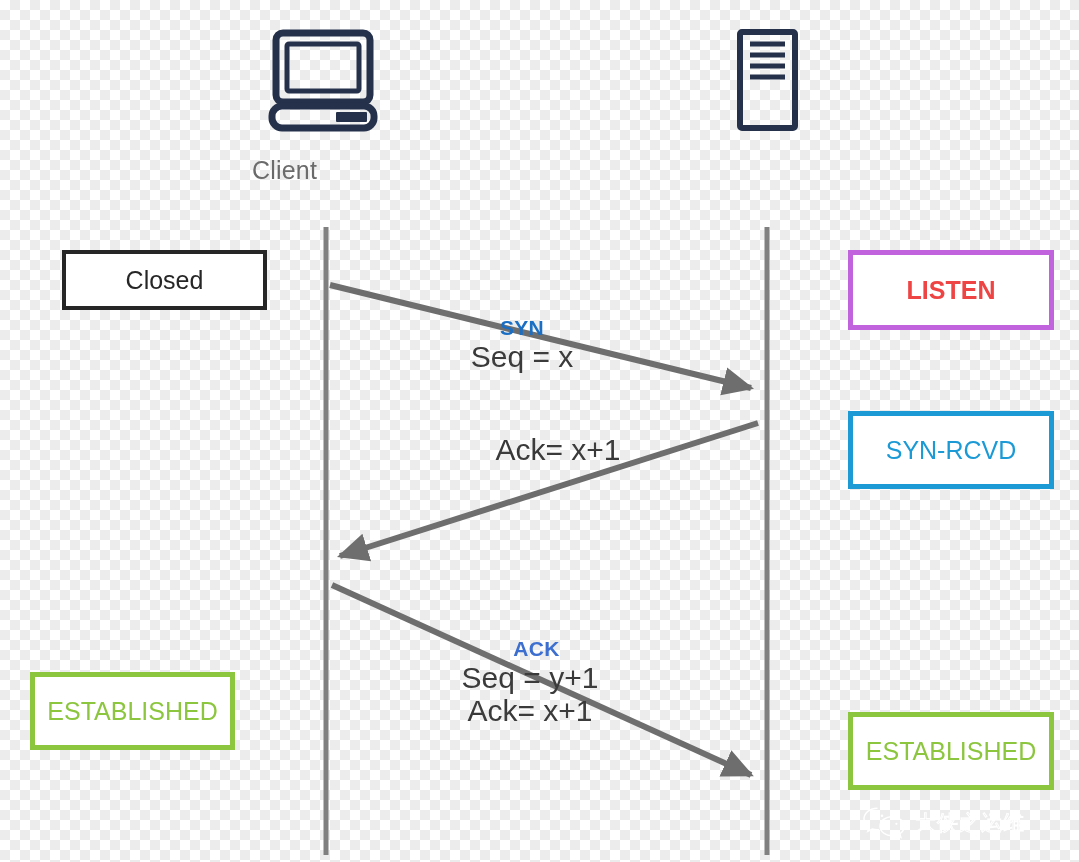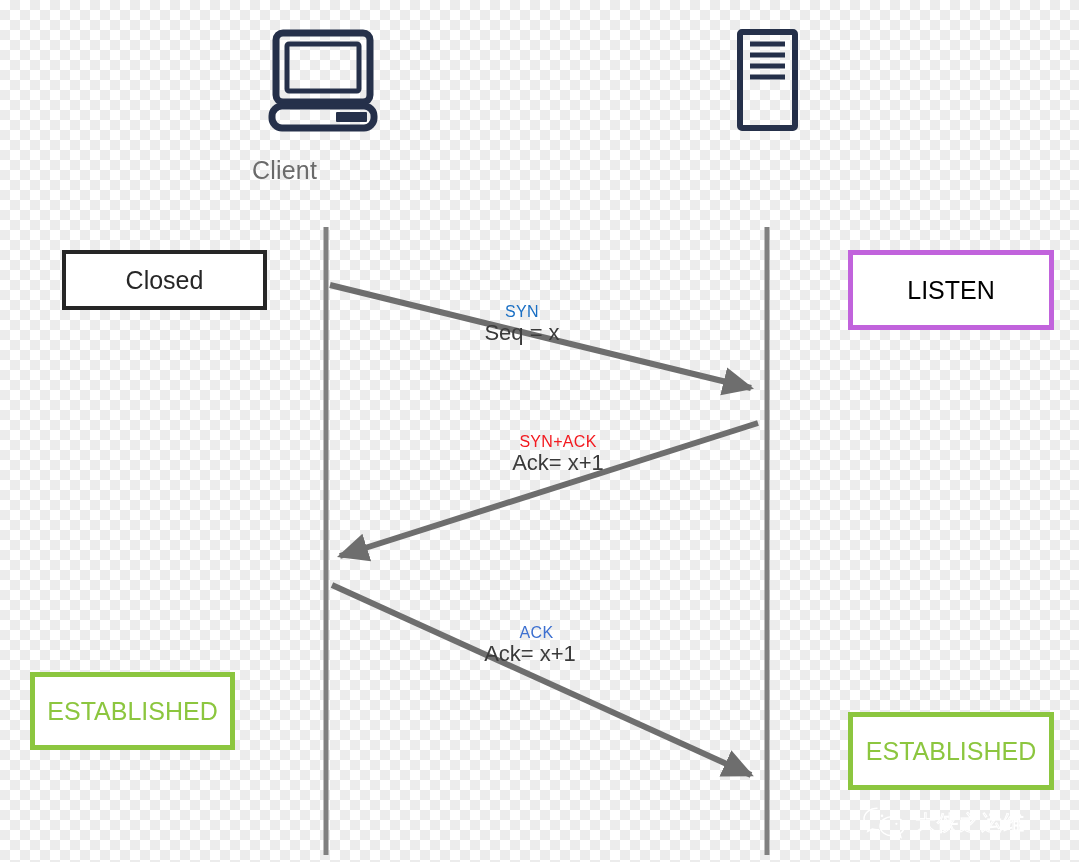--- a/index.html
+++ b/index.html
@@ -56,43 +56,44 @@
     font-size: 25px;
     line-height: 1;
   }
   .state-box.closed          { border: 4px solid #262626; }
   .state-box.closed .state-label    { color: #262626; }
   .state-box.syn-sent        { border: 5px solid #14557f; }
   .state-box.syn-sent .state-label  { color: #14557f; }
   .state-box.estab-left      { border: 5px solid #8cc63f; }
   .state-box.estab-left .state-label{ color: #8cc63f; }
   .state-box.listen          { border: 5px solid #c163dc; }
-  .state-box.listen .state-label    { color: #000000; }
+  .state-box.listen .state-label    { color: #ef4444; font-weight: bold; }
   .state-box.syn-rcvd        { border: 5px solid #1b9ad6; }
   .state-box.syn-rcvd .state-label  { color: #1b9ad6; }
   .state-box.estab-right     { border: 5px solid #8cc63f; }
   .state-box.estab-right .state-label{ color: #8cc63f; }
 
   
   .msg {
     position: absolute;
     text-align: center;
     white-space: nowrap;
     line-height: 1.12;
   }
   .msg .flag {
     display: block;
-    font-weight: normal;
-    font-size: 16px;
+    font-weight: bold;
+    font-size: 21px;
     letter-spacing: 0.3px;
+    margin-top: 13px;
   }
   .msg .detail {
     display: block;
     color: #3b3b3b;
-    font-size: 22px;
+    font-size: 30px;
     text-align: center;
   }
   .msg.syn     .flag { color: #1a6fc4; }
   .msg.synack  .flag { color: #f3191f; }
   .msg.ack     .flag { color: #3c6fd0; padding-left: 13px; }
 
   
   .watermark {
     position: absolute;
     display: flex;
@@ -153,37 +154,40 @@
 
 
   <div class="state-box estab-left" style="left:30px; top:672px; width:205px; height:78px;">
     <span class="state-label">ESTABLISHED</span>
   </div>
 
   <div class="state-box listen" style="left:848px; top:250px; width:206px; height:80px;">
     <span class="state-label">LISTEN</span>
   </div>
 
+  <div class="state-box syn-rcvd" style="left:848px; top:411px; width:206px; height:78px;">
+    <span class="state-label">SYN-RCVD</span>
+  </div>
 
   <div class="state-box estab-right" style="left:848px; top:712px; width:206px; height:78px;">
     <span class="state-label">ESTABLISHED</span>
   </div>
 
   <div class="msg syn" style="left:422px; top:303px; width:200px;">
     <span class="flag">SYN</span>
     <span class="detail">Seq = x</span>
   </div>
 
   <div class="msg synack" style="left:448px; top:433px; width:220px;">
-    <span class="flag">SYN+ACK</span>
     <span class="detail">Ack= x+1</span>
   </div>
 
   <div class="msg ack" style="left:430px; top:624px; width:200px;">
     <span class="flag">ACK</span>
+    <span class="detail">Seq = y+1</span>
     <span class="detail">Ack= x+1</span>
   </div>
 
   <div class="watermark" style="left:862px; top:806px;">
     <svg width="46" height="34" viewBox="0 0 46 34" xmlns="http://www.w3.org/2000/svg" fill="none" stroke="#ffffff" stroke-width="1.4">
       <path d="M15.5 2.2 C7.8 2.2 2 7.1 2 13 c0 3.3 1.9 6.3 4.9 8.3 l-1.2 4 4.6-2.3 c1.6 .45 3.35 .7 5.2 .7 .55 0 1.1-.02 1.65-.07"></path>
       <circle cx="11" cy="9.7" r="1.25" fill="#ffffff" stroke="none"></circle>
       <circle cx="20" cy="9.7" r="1.25" fill="#ffffff" stroke="none"></circle>
       <path d="M30.5 10.6 C23.4 10.6 18 14.9 18 20.2 c0 5.3 5.4 9.6 12.5 9.6 1.5 0 2.95-.2 4.3-.56 l4.1 2.05 -1.05-3.5 c2.6-1.75 4.25-4.4 4.25-7.35 0-5.3-5.4-9.6-11.6-9.85z"></path>
       <circle cx="26.8" cy="17.8" r="1.1" fill="#ffffff" stroke="none"></circle>

